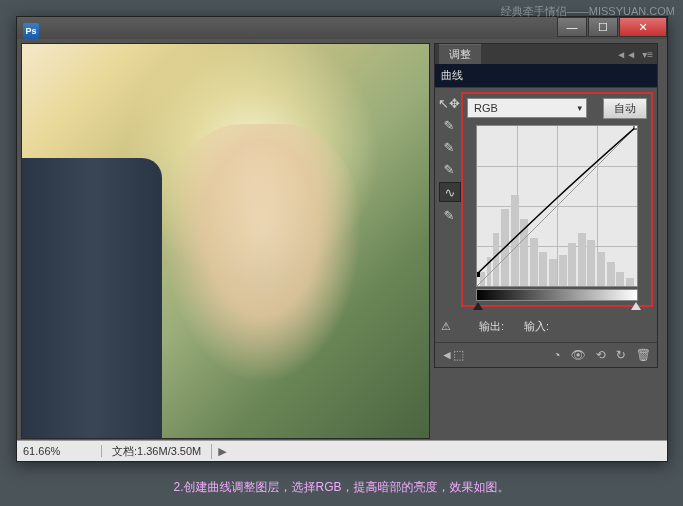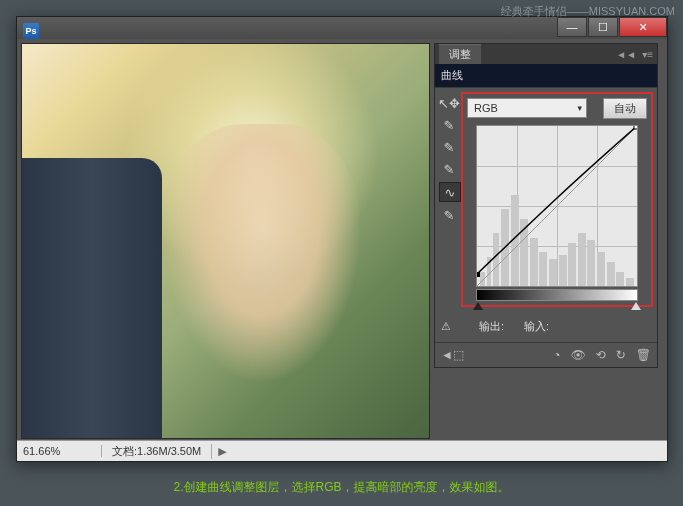--- a/index.html
+++ b/index.html
@@ -48,21 +48,21 @@
 .slider-black{position:absolute;left:-4px;bottom:-10px;width:0;height:0;border-left:5px solid transparent;border-right:5px solid transparent;border-bottom:8px solid #222}
 .slider-white{position:absolute;right:-4px;bottom:-10px;width:0;height:0;border-left:5px solid transparent;border-right:5px solid transparent;border-bottom:8px solid #ddd}
 .io-row{display:flex;gap:20px;padding:8px 6px;color:#ddd;font-size:11px;align-items:center}
 .io-row .warn{color:#ccc;margin-right:8px}
 .bottom-icons{height:24px;border-top:1px solid #3a3a3a;display:flex;align-items:center;padding:0 6px;gap:10px;justify-content:flex-end}
 .bi{color:#bbb;font-size:12px;cursor:pointer}
 .statusbar{position:absolute;bottom:0;left:0;right:0;height:20px;background:#e8e8e8;border-top:1px solid #999;display:flex;align-items:center;font-size:11px}
 .zoom-box{width:72px;padding:0 6px;border-right:1px solid #aaa}
 .doc-info{padding:0 10px;border-right:1px solid #aaa}
 .sb-arrow{padding:0 6px;color:#666}
-.caption{position:absolute;bottom:10px;left:0;right:0;text-align:center;color:#84cc16;font-size:12px}
+.caption{position:absolute;bottom:10px;left:0;right:0;text-align:center;color:#f0abfc;font-size:12px}
 </style>
 </head>
 <body>
 
 <div class="watermark">经典牵手情侣——MISSYUAN.COM</div>
 
 <div class="app-window">
   <div class="titlebar">
     <div class="ps-icon">Ps</div>
     <div class="win-controls">

